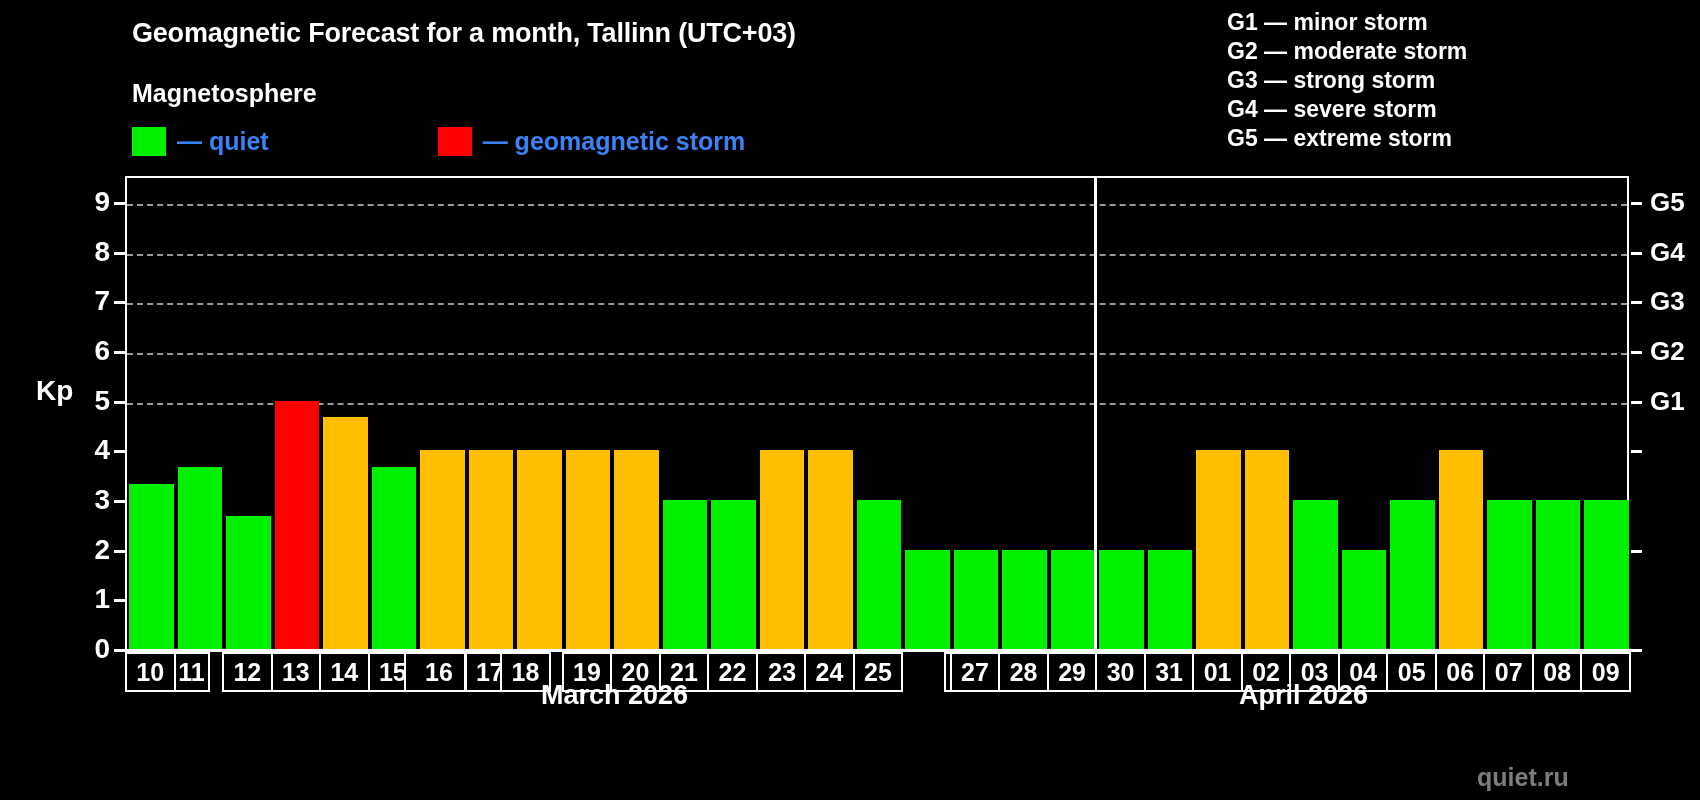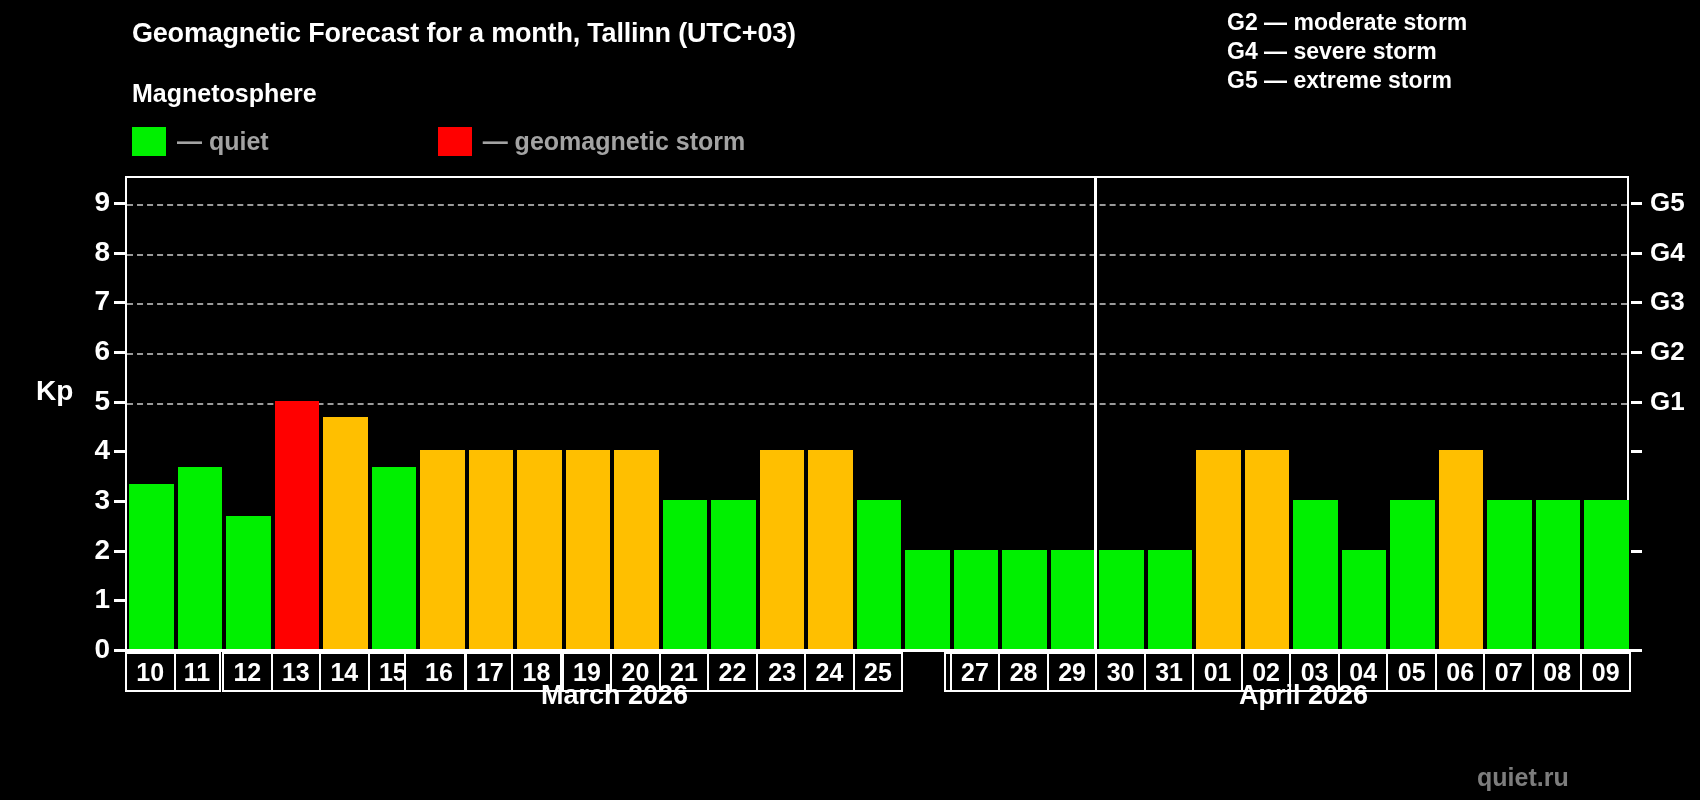--- a/index.html
+++ b/index.html
@@ -26,21 +26,21 @@
   }
 
   
   .legend-row {
     position: absolute; left: 132px; top: 126px;
     display: flex; align-items: center; height: 30px;
   }
   .legend-item { display: flex; align-items: center; margin-right: 0px; }
   .swatch { width: 34px; height: 29px; display: inline-block; }
   .legend-text {
-    font-size: 25px; font-weight: bold; color: #a3a3a3;
+    font-size: 25px; font-weight: bold; color: #3b82f6;
     margin-left: 11px; white-space: nowrap;
   }
   .gap-a { width: 96px; }
   .gap-b { width: 73px; }
 
   
   .gscale {
     position: absolute; left: 1227px; top: 8px;
     display: flex; flex-direction: column;
   }
@@ -150,21 +150,23 @@
     </div>
     <span class="gap-a"></span>
     <span class="gap-b"></span>
     <div class="legend-item">
       <span class="swatch" id="sw2" style="background: rgb(255, 0, 0);"></span>
       <span class="legend-text">— geomagnetic storm</span>
     </div>
   </div>
 
   <div class="gscale">
+    <div class="gscale-line">G1 — minor storm</div>
     <div class="gscale-line">G2 — moderate storm</div>
+    <div class="gscale-line">G3 — strong storm</div>
     <div class="gscale-line">G4 — severe storm</div>
     <div class="gscale-line">G5 — extreme storm</div>
   </div>
 
   <div class="kp-axis-title">Kp</div>
 
   <div class="plot">
     <div class="plot-inner" id="gridlines">
         <div class="gridline" style="top: 224.667px;"></div>
         <div class="gridline" style="top: 175px;"></div>
@@ -306,28 +308,28 @@
       <div class="glabel" style="top: 238.667px;">G4</div>
       <div class="rtick" style="top: 202px;"></div>
       <div class="glabel" style="top: 189px; text-align: center;">G5</div>
       <div class="rtick" style="top: 450.333px;"></div>
       <div class="rtick" style="top: 549.667px;"></div>
       <div class="rtick" style="top: 649px;"></div>
     </div>
 
   <div class="daybar" id="day-labels">
       <div class="daybox" style="left: 0px; width: 50.5161px;">10</div>
-      <div class="daybox" style="left: 48.5161px; width: 47px;">11</div>
+      <div class="daybox" style="left: 48.5161px; width: 36px;">11</div>
       <div class="daybox" style="left: 97.0323px; width: 50.5161px;">12</div>
       <div class="daybox" style="left: 145.548px; width: 50.5161px;">13</div>
       <div class="daybox" style="left: 194.065px; width: 50.5161px;">14</div>
       <div class="daybox" style="left: 242.581px; width: 50.5161px;">15</div>
       <div class="daybox" style="left: 279px; width: 62px; padding-left: 8px;">16</div>
       <div class="daybox" style="left: 339.613px; width: 50.5161px;">17</div>
-      <div class="daybox" style="left: 386px; width: 51px;">18</div>
+      <div class="daybox" style="left: 375px; width: 51px;">18</div>
       <div class="daybox" style="left: 436.645px; width: 50.5161px;">19</div>
       <div class="daybox" style="left: 485.161px; width: 50.5161px;">20</div>
       <div class="daybox" style="left: 533.677px; width: 50.5161px;">21</div>
       <div class="daybox" style="left: 582.194px; width: 50.5161px;">22</div>
       <div class="daybox" style="left: 630.71px; width: 53px;">23</div>
       <div class="daybox" style="left: 679.226px; width: 50.5161px;">24</div>
       <div class="daybox" style="left: 727.742px; width: 50.5161px;">25</div>
       <div class="daybox" style="left: 819px; width: 63px;">26</div>
       <div class="daybox" style="left: 824.774px; width: 50.5161px;">27</div>
       <div class="daybox" style="left: 873.29px; width: 50.5161px;">28</div>

